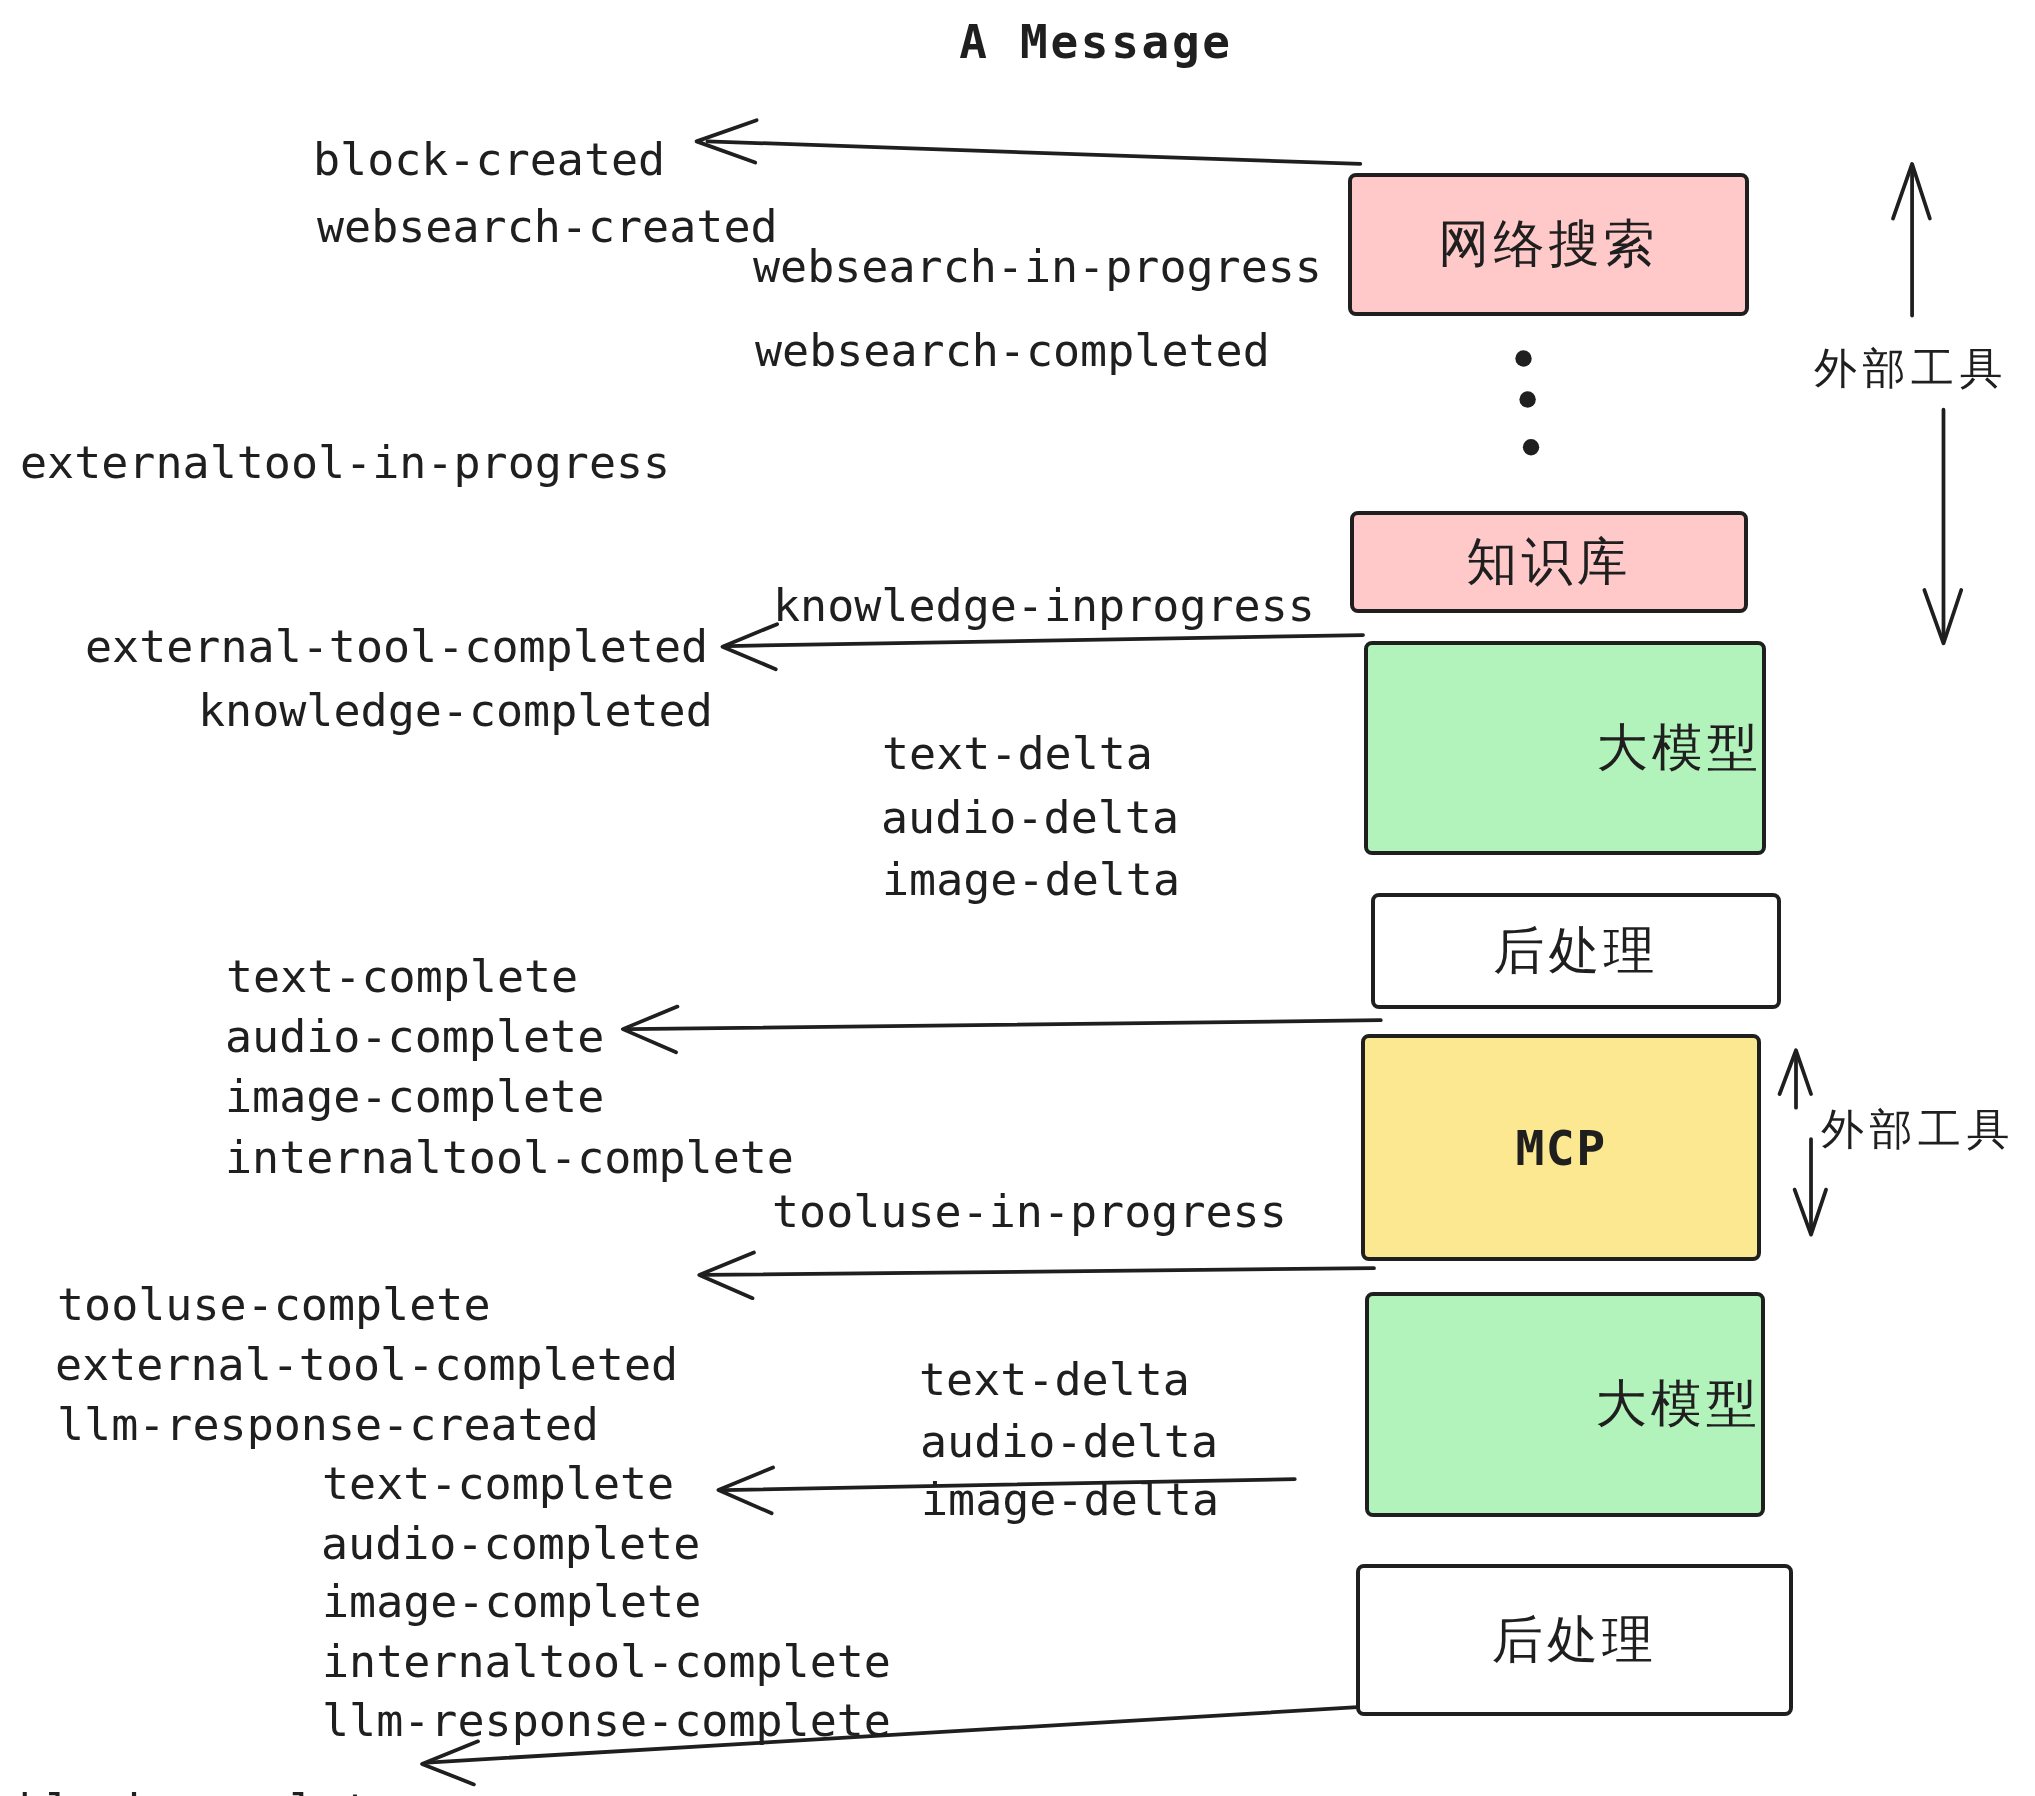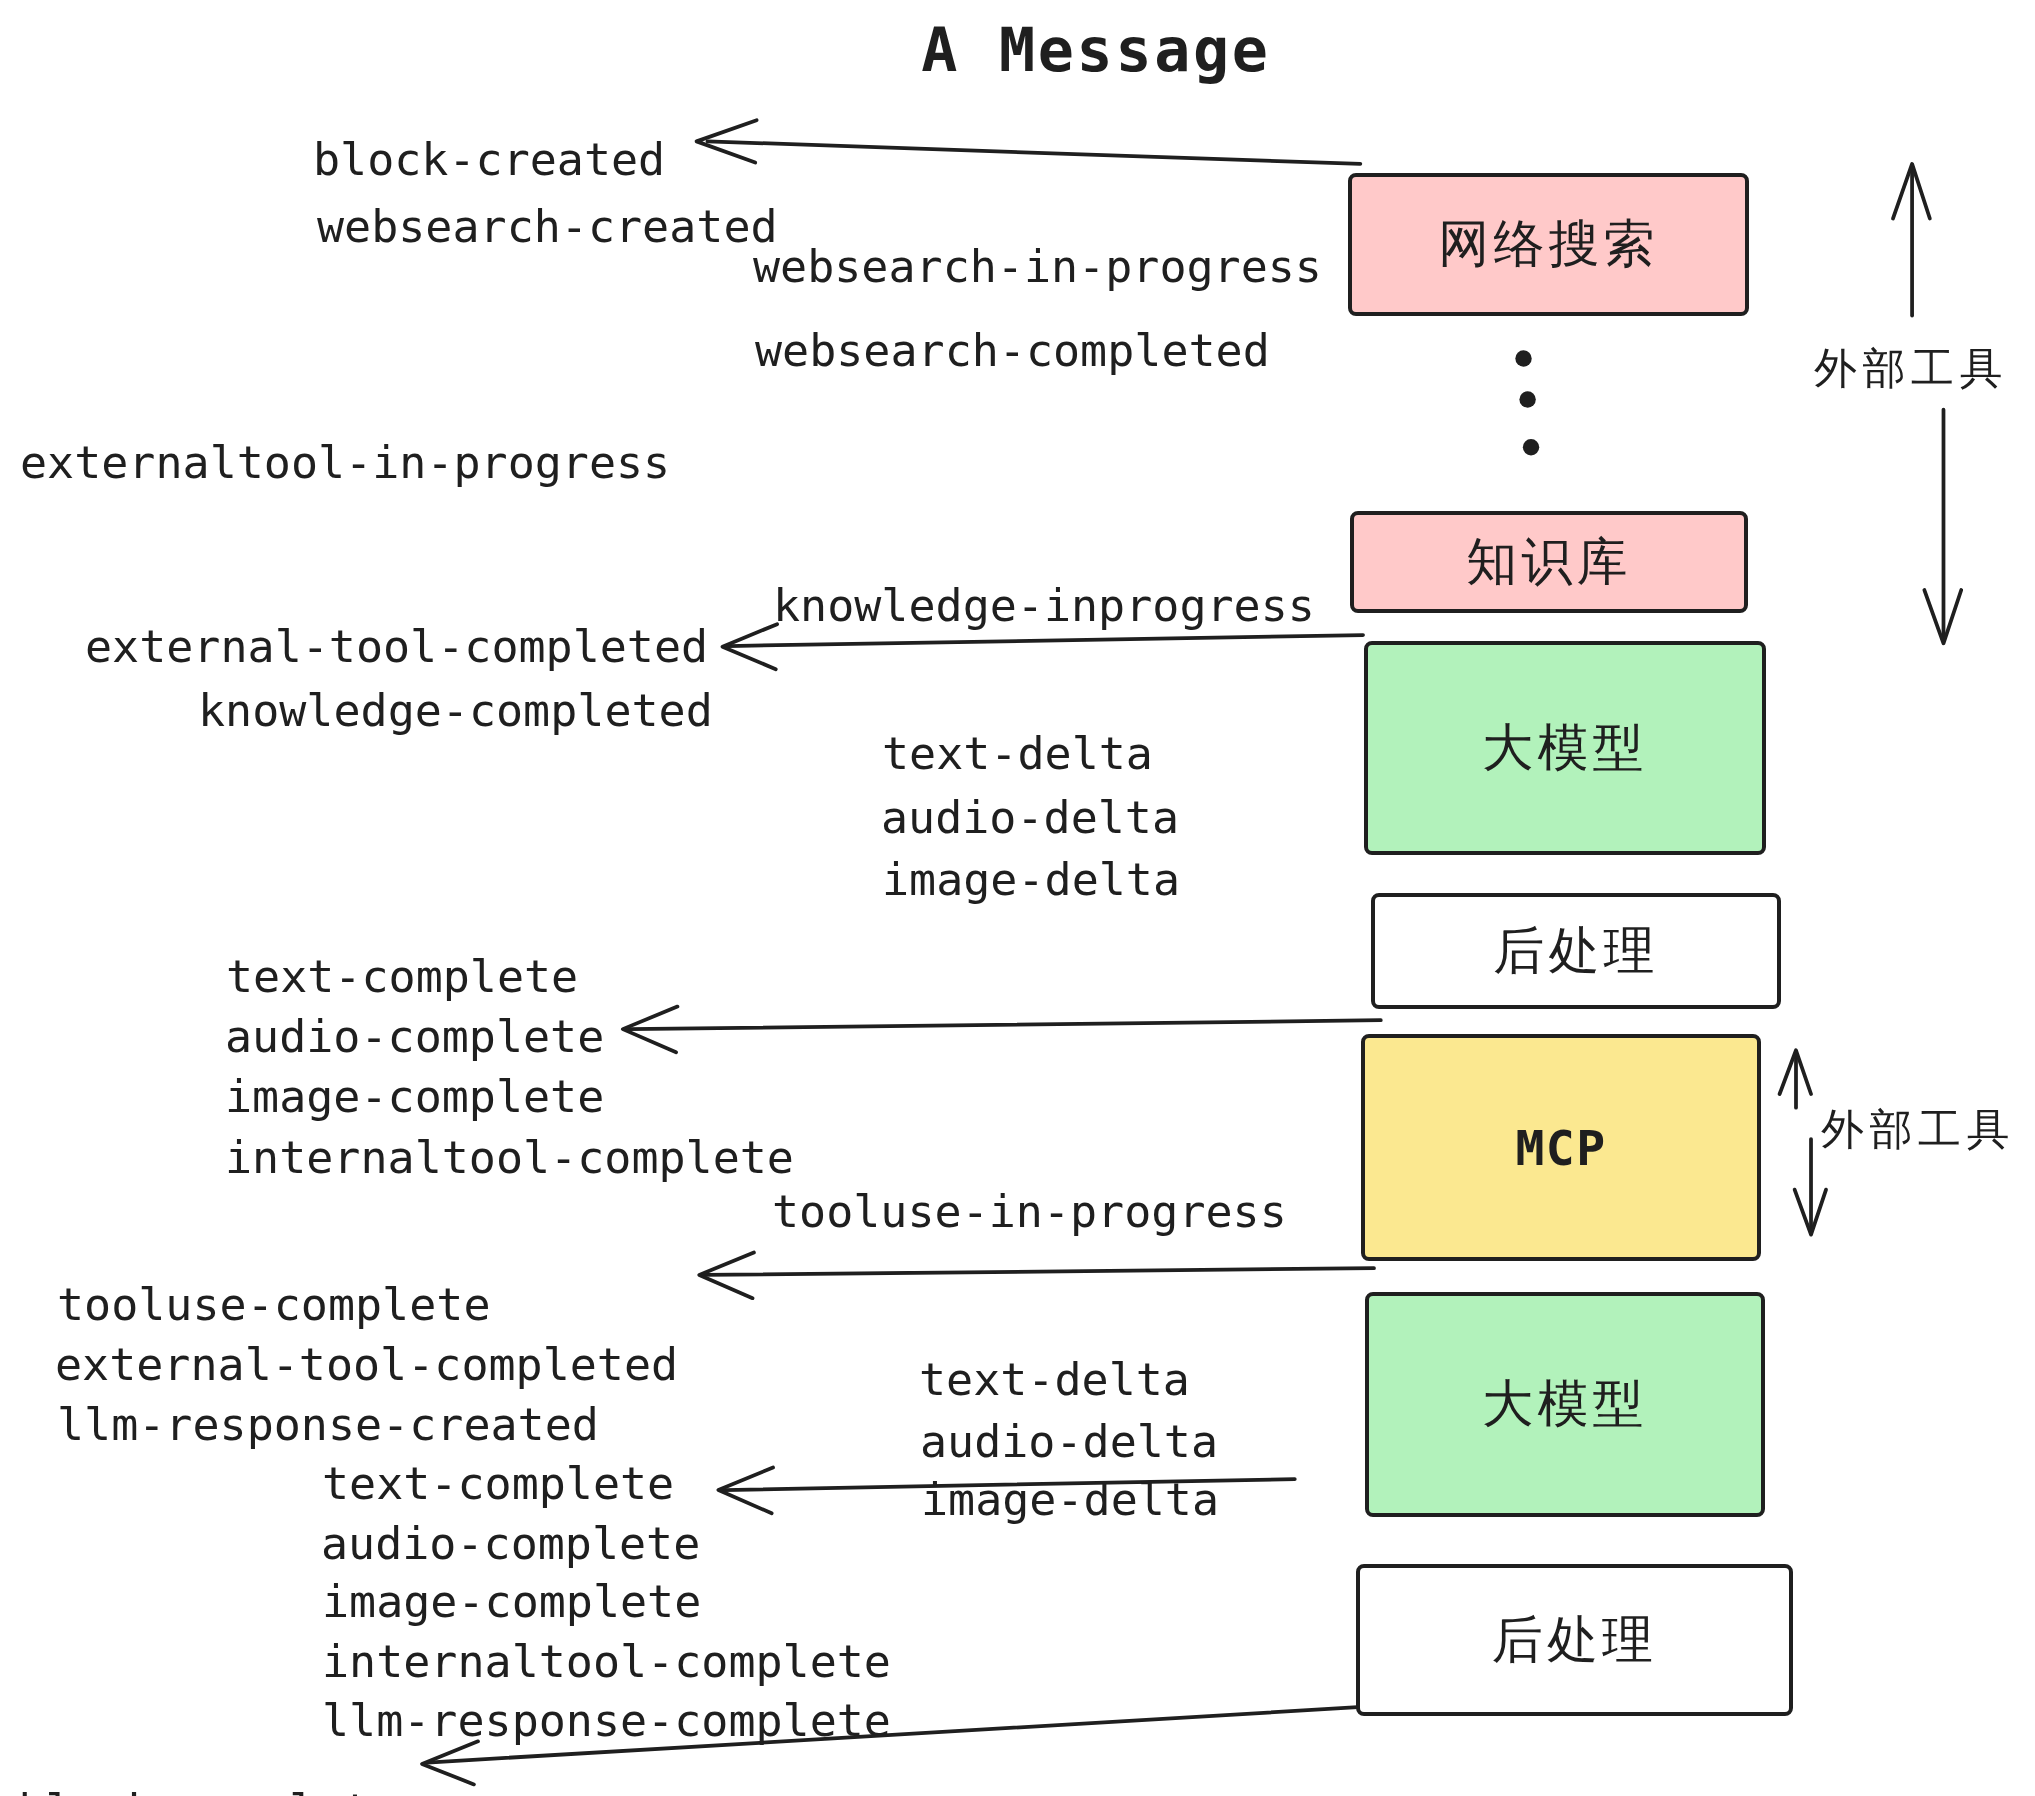--- a/index.html
+++ b/index.html
@@ -5,38 +5,38 @@
   :root{
     --pink:#FFC9C9; --green:#B2F2BB; --yellow:#FBE890; --white:#FFFFFF; --ink:#1F1F1F;
   }
   html,body{margin:0;padding:0;background:#FFFFFF;}
   #stage{
     position:relative; width:2035px; height:1796px; background:#FFFFFF; overflow:hidden;
     font-family:"DejaVu Sans Mono", monospace; color:var(--ink);
   }
   .title{
     position:absolute; left:1096px; top:15px; transform:translateX(-50%);
-    font-size:60px; font-weight:600; white-space:nowrap; letter-spacing:2.7px;
+    font-size:46px; font-weight:600; white-space:nowrap; letter-spacing:2.7px;
   }
   .ev{
     position:absolute; font-size:45px; line-height:57px; white-space:nowrap;
     color:var(--ink); letter-spacing:0px;margin-top:42px;
   }
   .box{
     position:absolute; box-sizing:border-box; border:4.8px solid var(--ink); border-radius:8px;
     display:flex; align-items:center; justify-content:center;
   }
   .box .lbl{
     font-family:"DejaVu Sans", "Liberation Sans", sans-serif;
     font-size:51px; color:var(--ink); white-space:nowrap; letter-spacing:4.1px;
   }
   .box .lbl.mono{
     font-family:"DejaVu Sans Mono", monospace; font-weight:700; font-size:48px; letter-spacing:1.4px;
   }
-  .c-pink{background:var(--pink);} .c-green{background:var(--green);}
+  .c-pink{background:var(--pink);} .c-green{background:var(--green);justify-content:flex-end;}
   .c-yellow{background:var(--yellow);} .c-white{background:var(--white);}
   .side-label{
     position:absolute; font-family:"DejaVu Sans", "Liberation Sans", sans-serif;
     font-size:43px; color:var(--ink); white-space:nowrap; letter-spacing:5.5px;
   }
   svg.overlay{position:absolute; left:0; top:0; width:2035px; height:1796px;}
   svg.overlay line, svg.overlay polyline{
     stroke:var(--ink); stroke-width:5.5; fill:none; stroke-linecap:round; stroke-linejoin:round;
   }
   svg.overlay circle{fill:var(--ink); stroke:none;}

